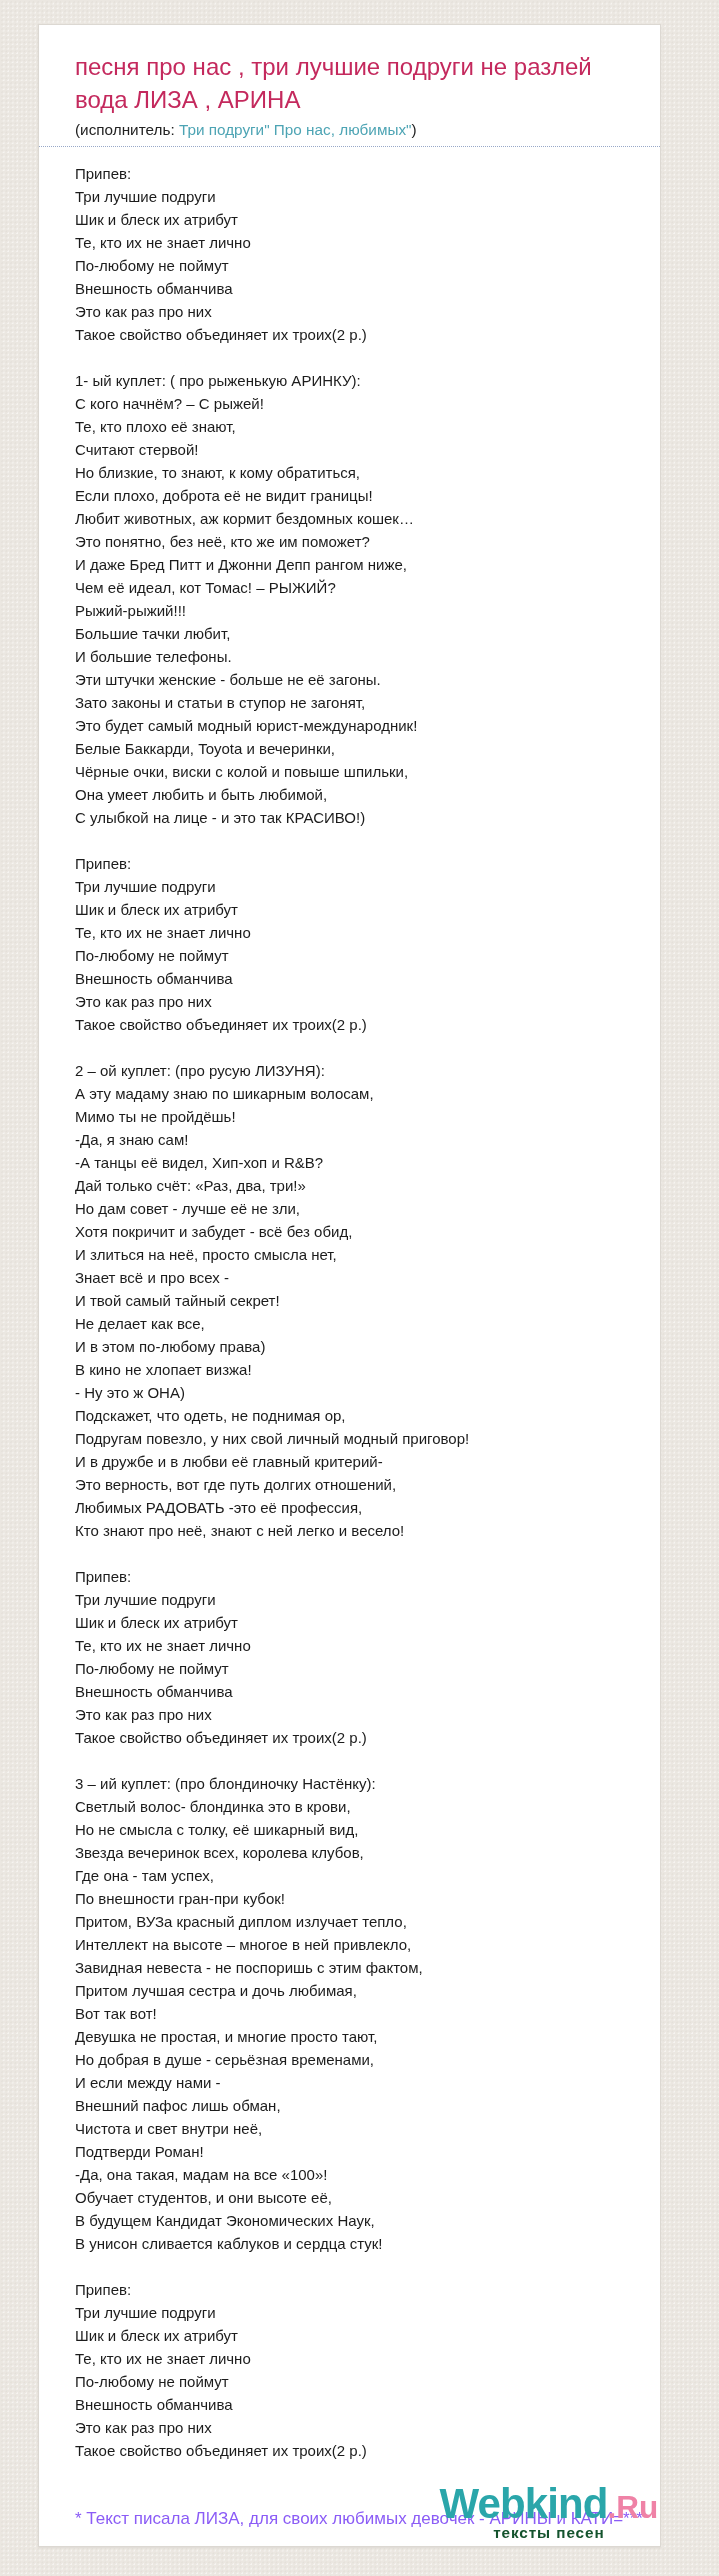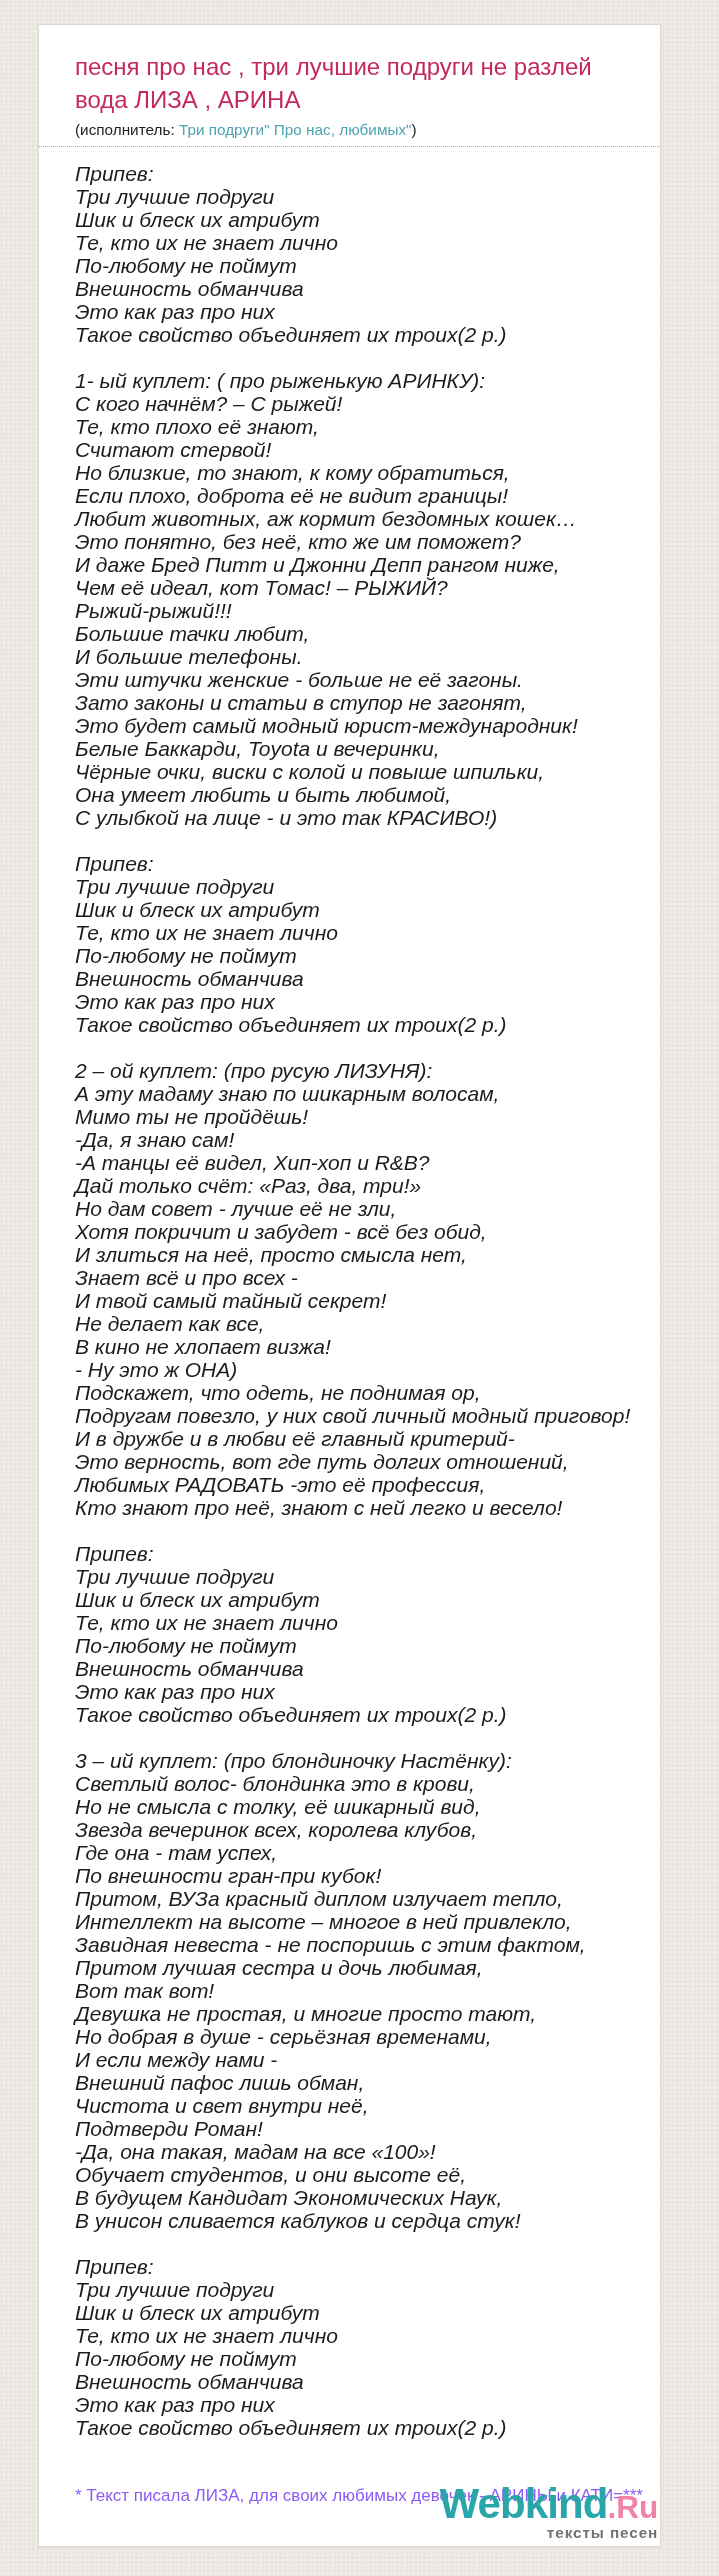--- a/index.html
+++ b/index.html
@@ -19,30 +19,30 @@
     box-shadow:0 0.9px 1.8px rgba(0,0,0,0.06);
     padding:16px 18px 0 36px;overflow:hidden;
   }
   .title{
     color:#c4295d;font-size:24px;line-height:33px;font-weight:normal;
     margin:9px 0 5.4px 0;letter-spacing:0;
   }
   .artist{font-size:15.3px;color:#222222;margin:3.6px 0 0 0;}
   .artist .link{color:#4da4b4;text-decoration:none;cursor:pointer;}
   .rule{border-bottom:0.9px dotted #98a8c8;margin:6.3px -18px 0 -36px;height:0;}
-  .lyrics{margin-top:15.3px;font-size:21px;line-height:23px;color:#1c1c1c;font-style:italic;}
+  .lyrics{margin-top:15.3px;font-size:15px;line-height:23px;color:#1c1c1c;}
   .lyric-line{min-height:23px;white-space:nowrap;}
   .footnote{margin-top:47px;font-size:17px;color:#8b5cf6;white-space:nowrap;}
   .logo{
     position:absolute;right:1.8px;bottom:5.4px;text-align:right;line-height:1;
     text-decoration:none;display:block;cursor:pointer;
   }
   .logo .brand{color:#2aa6aa;font-size:42px;font-weight:bold;letter-spacing:-0.9px;}
   .logo .tld{color:#ef82a6;font-size:31.5px;font-weight:bold;}
-  .logo .tagline{color:#737373;font-size:15.3px;font-weight:bold;margin-top:0;letter-spacing:0.9px;}
+  .logo .tagline{color:#14532d;font-size:15.3px;font-weight:bold;margin-top:0;letter-spacing:0.9px;text-align:center;}
 </style>
 </head>
 <body>
 
 <div class="card">
 
   <h1 class="title">песня про нас , три лучшие подруги не разлей вода ЛИЗА , АРИНА</h1>
 
   <div class="artist"><span>(исполнитель: </span><a class="link">Три подруги" Про нас, любимых"</a><span>)</span></div>
 
@@ -93,20 +93,21 @@
       <div class="lyric-line">Мимо ты не пройдёшь!</div>
       <div class="lyric-line">-Да, я знаю сам!</div>
       <div class="lyric-line">-А танцы её видел, Хип-хоп и R&amp;B?</div>
       <div class="lyric-line">Дай только счёт: «Раз, два, три!»</div>
       <div class="lyric-line">Но дам совет - лучше её не зли,</div>
       <div class="lyric-line">Хотя покричит и забудет - всё без обид,</div>
       <div class="lyric-line">И злиться на неё, просто смысла нет,</div>
       <div class="lyric-line">Знает всё и про всех -</div>
       <div class="lyric-line">И твой самый тайный секрет!</div>
       <div class="lyric-line">Не делает как все,</div>
+      <div class="lyric-line">И в этом по-любому права)</div>
       <div class="lyric-line">В кино не хлопает визжа!</div>
       <div class="lyric-line">- Ну это ж ОНА)</div>
       <div class="lyric-line">Подскажет, что одеть, не поднимая ор,</div>
       <div class="lyric-line">Подругам повезло, у них свой личный модный приговор!</div>
       <div class="lyric-line">И в дружбе и в любви её главный критерий-</div>
       <div class="lyric-line">Это верность, вот где путь долгих отношений,</div>
       <div class="lyric-line">Любимых РАДОВАТЬ -это её профессия,</div>
       <div class="lyric-line">Кто знают про неё, знают с ней легко и весело!</div>
       <div class="lyric-line">&nbsp;</div>
       <div class="lyric-line">Припев:</div>

